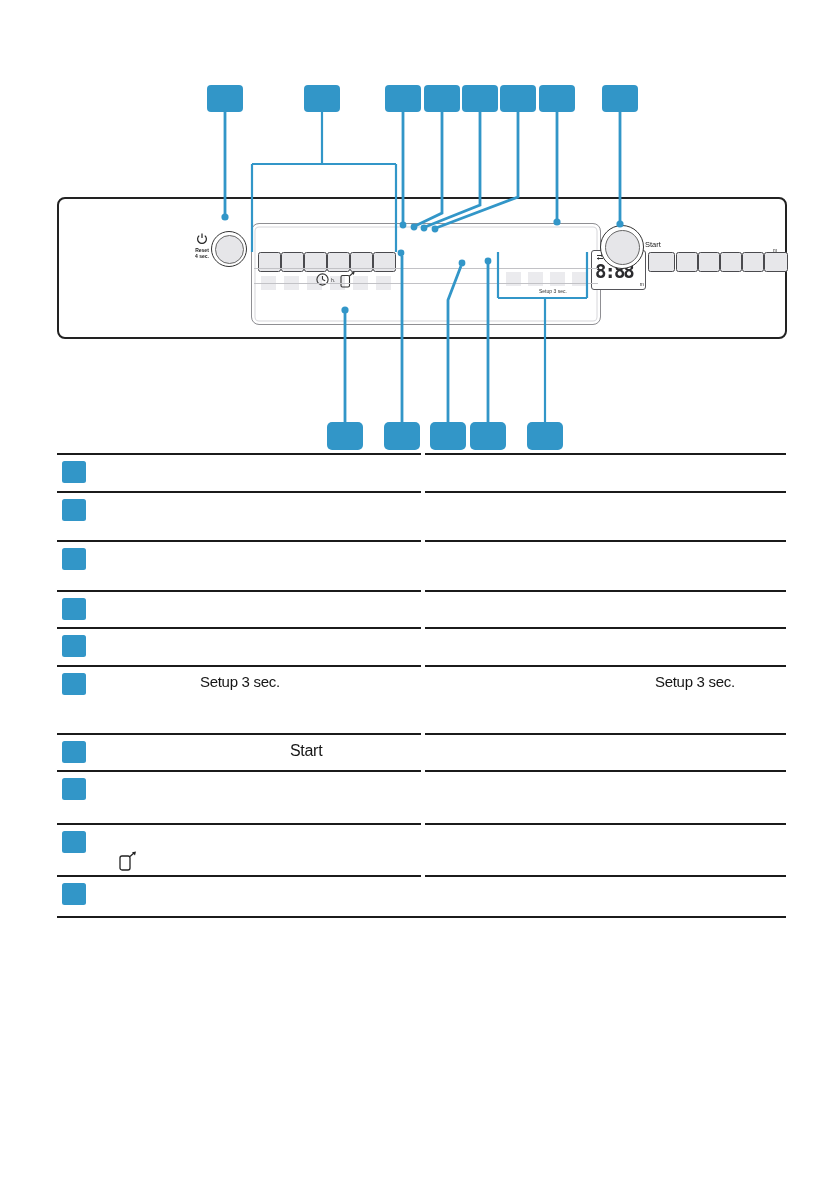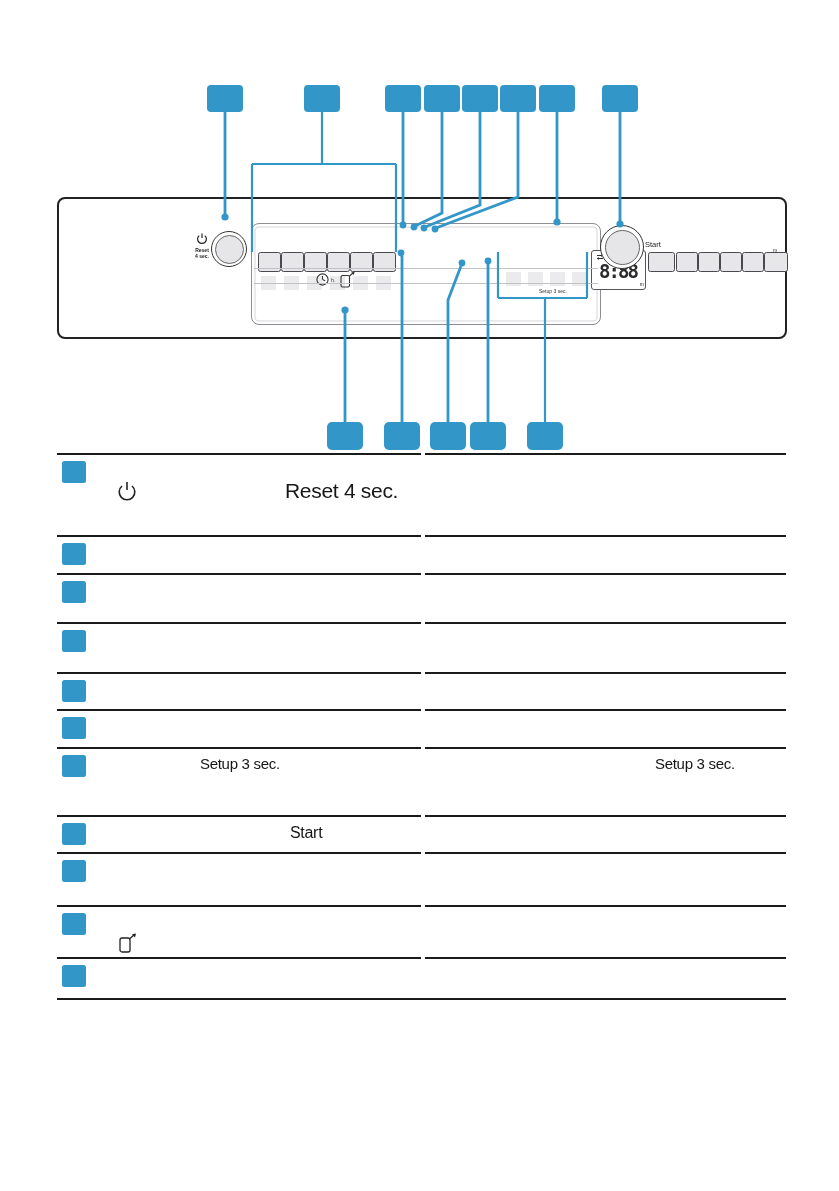--- a/index.html
+++ b/index.html
@@ -12,21 +12,21 @@
   .knob{position:absolute;border:1.6px solid #333;border-radius:50%;background:#fff;}
   .knob .inner{position:absolute;border:1px solid #666;border-radius:50%;background:#e6e6e9;}
   .power-knob{left:152px;top:32px;width:34px;height:34px;}
   .power-knob .inner{left:2.5px;top:2.5px;width:27px;height:27px;}
   .start-knob{left:541px;top:26px;width:42px;height:42px;}
   .start-knob .inner{left:3.5px;top:3.5px;width:33px;height:33px;}
   .power-label{left:133px;top:48px;font-size:5px;font-weight:bold;line-height:6px;text-align:center;width:20px;}
   .start-text{left:586px;top:41px;font-size:7.5px;color:#222;}
   .inset{position:absolute;left:192px;top:24px;width:348px;height:100px;
          border:1.5px solid #8f8f93;border-radius:8px;background:#fff;
-         box-shadow:inset 0 0 0 2.5px #fff, inset 0 0 0 3.5px #d6d6da;text-align:center;}
+         box-shadow:inset 0 0 0 2.5px #fff, inset 0 0 0 3.5px #d6d6da;}
   .pbtn{position:absolute;top:28px;width:21px;height:18px;background:#e7e7ea;
         border:1px solid #4a4a4e;border-radius:2.5px;}
   .ind{position:absolute;top:52px;width:15px;height:14px;background:#ebebee;}
   .display{position:absolute;left:339px;top:26px;width:53px;height:38px;border:1px solid #55555a;
            border-radius:3px;background:#fff;}
   .digits{position:absolute;left:3px;top:9px;width:46px;font-family:"DejaVu Sans Mono",monospace;
           font-weight:bold;font-size:19px;letter-spacing:-2px;color:#2b2b2e;}
   .dunit{position:absolute;right:1px;bottom:2px;font-size:5px;color:#2b2b2e;}
   .obtn{position:absolute;top:28px;height:18px;background:#e7e7ea;border:1px solid #4a4a4e;border-radius:2.5px;}
   .tiny{position:absolute;font-size:5px;color:#333;}
@@ -187,29 +187,20 @@
         <circle cx="345" cy="310" r="3.6"></circle>
       <circle cx="401" cy="253" r="3.4"></circle>
         <circle cx="462" cy="263" r="3.4"></circle>
       <circle cx="488" cy="261" r="3.4"></circle>
     </g>
   </svg>
 
   <div class="tbl">
     <div class="gapstrip"></div>
 
-    <div class="trow r1">
-      <div class="sq" style="background:#3296C8"></div>
-      <svg class="abs" style="left:59px;top:26px" width="22" height="22" viewBox="0 0 22 22">
-        <path d="M6 5 A7.8 7.8 0 1 0 16 5" fill="none" stroke="#222" stroke-width="1.6"></path>
-        <line x1="11" y1="1" x2="11" y2="9" stroke="#222" stroke-width="1.6"></line>
-      </svg>
-      <div class="ctext" style="left:228px;top:24px;font-size:21px">Reset 4 sec.</div>
-      <div class="ctext" style="left:598px;top:24px;font-size:21px"></div>
-    </div>
 
     <div class="trow r2">
       <div class="sq" style="background:#3296C8"></div>
       <div class="ctext" style="left:228px;top:8px;font-size:15px"></div>
       <div class="ctext" style="left:598px;top:8px;font-size:15px"></div>
     </div>
 
     <div class="trow r3">
       <div class="sq" style="background:#3296C8"></div>
       <div class="ctext" style="left:228px;top:8px;font-size:15px"></div>

